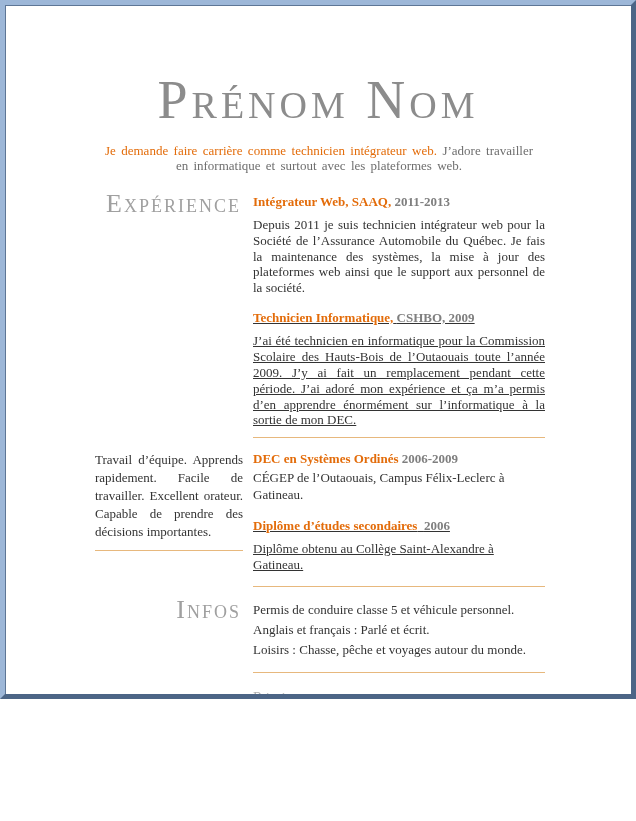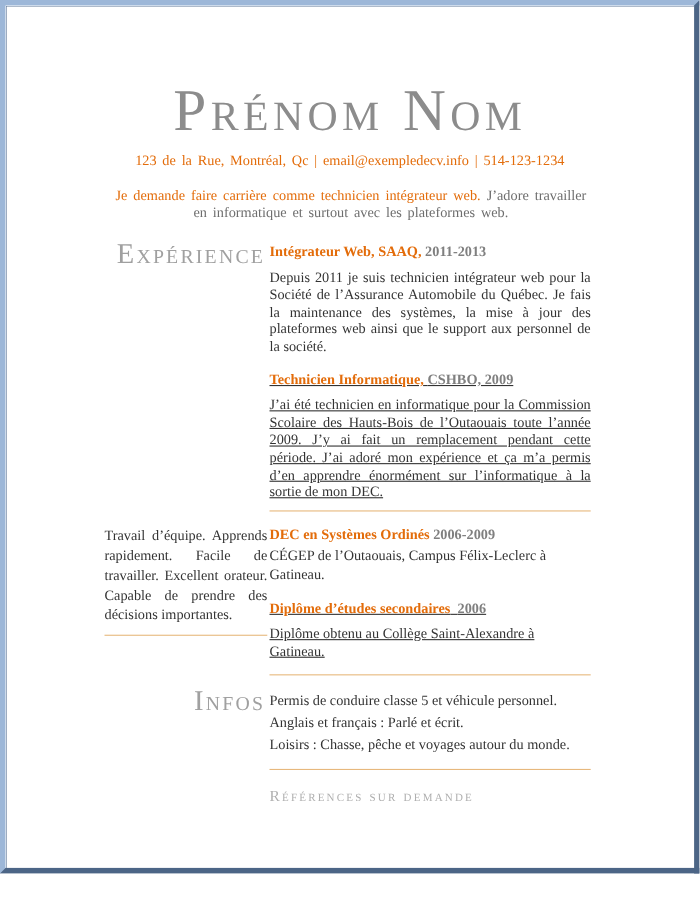--- a/index.html
+++ b/index.html
@@ -3,21 +3,21 @@
 <meta charset="utf-8">
 <style>
   * { margin: 0; padding: 0; box-sizing: border-box; }
   html, body { background: #fff; }
   body {
     width: 636px; height: 821px;
     font-family: "Liberation Serif", "DejaVu Serif", serif;
     overflow: hidden;
   }
   .page {
-    width: 636px; height: 794px;
+    width: 636px; height: 699px;
     background: #ffffff;
     border-style: solid;
     border-width: 5px;
     border-color: #9DB7D8 #4C6586 #4C6586 #9DB7D8; 
     box-shadow: inset 1px 1px 0 0 #5E7696;
     padding-top: 68px;
     overflow: hidden;
   }
   
   .name {
@@ -44,21 +44,21 @@
     text-align-last: center;
     color: #6E6E6E;
     word-spacing: 2px;
   }
   .summary .accent { color: #E36C0A; }
   
   .main {
     margin: 20px 96px 0 90px;
     display: grid;
     grid-template-columns: 148px 292px;
-    column-gap: 2px;
+    column-gap: 10px;
   }
   .sec-heading {
     font-variant: small-caps;
     font-size: 26px;
     line-height: 1;
     letter-spacing: 2px;
     color: #A0A0A0;
     text-align: right;
     font-weight: normal;
     margin-top: -3px;
@@ -91,21 +91,20 @@
     color: #AFAFAF;
     margin-top: 17px;
   }
 </style>
 </head>
 <body>
 
 <div class="page">
 
   <h1 class="name">Prénom Nom</h1>
-  <div class="contact">123 de la Rue, Montréal, Qc | email@exempledecv.info | 514-123-1234</div>
   <p class="summary"><span class="accent">Je demande faire carrière comme technicien intégrateur web.</span> <span>J’adore travailler en informatique et surtout avec les plateformes web.</span></p>
 
   <div class="main">
 
     <div class="sec-heading">Expérience</div>
     <div class="sec-body">
       <div class="entry">
         <div class="entry-title"><span class="t-accent">Intégrateur Web, SAAQ,</span> <span class="t-date">2011-2013</span></div>
         <p class="para">Depuis 2011 je suis technicien intégrateur web pour la Société de l’Assurance Automobile du Québec. Je fais la maintenance des systèmes, la mise à jour des plateformes web ainsi que le support aux personnel de la société.</p>
       </div>

